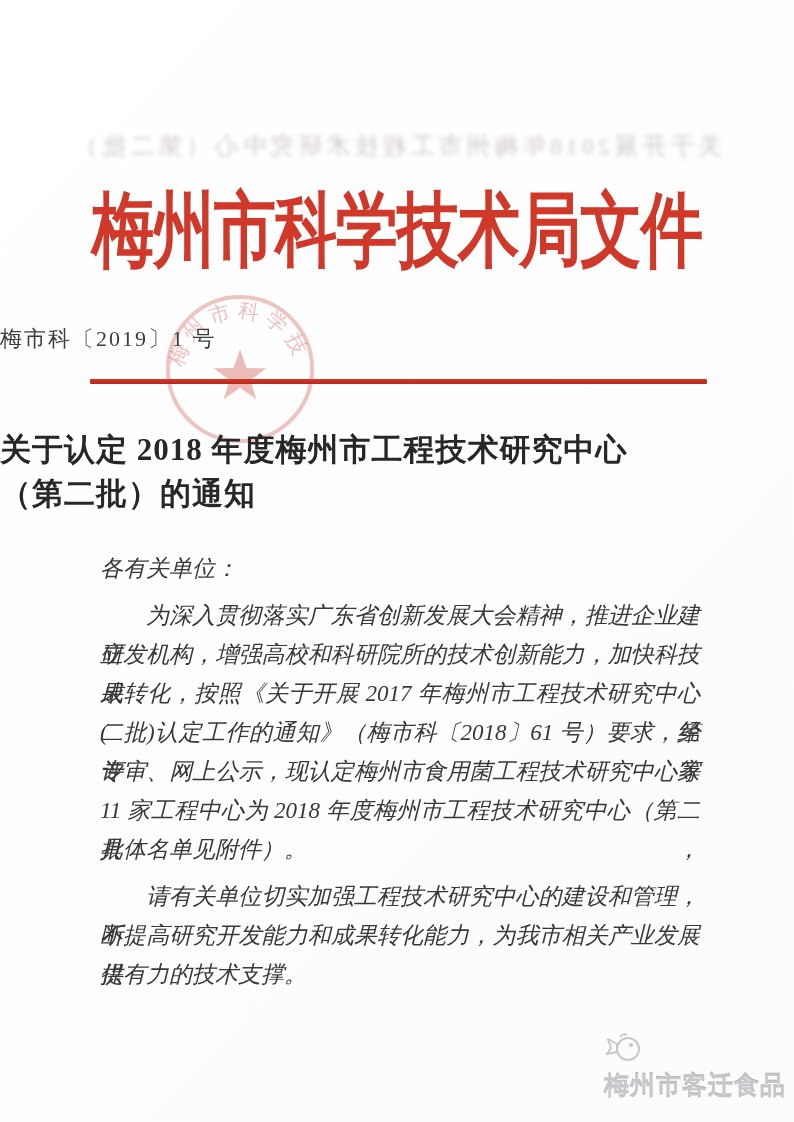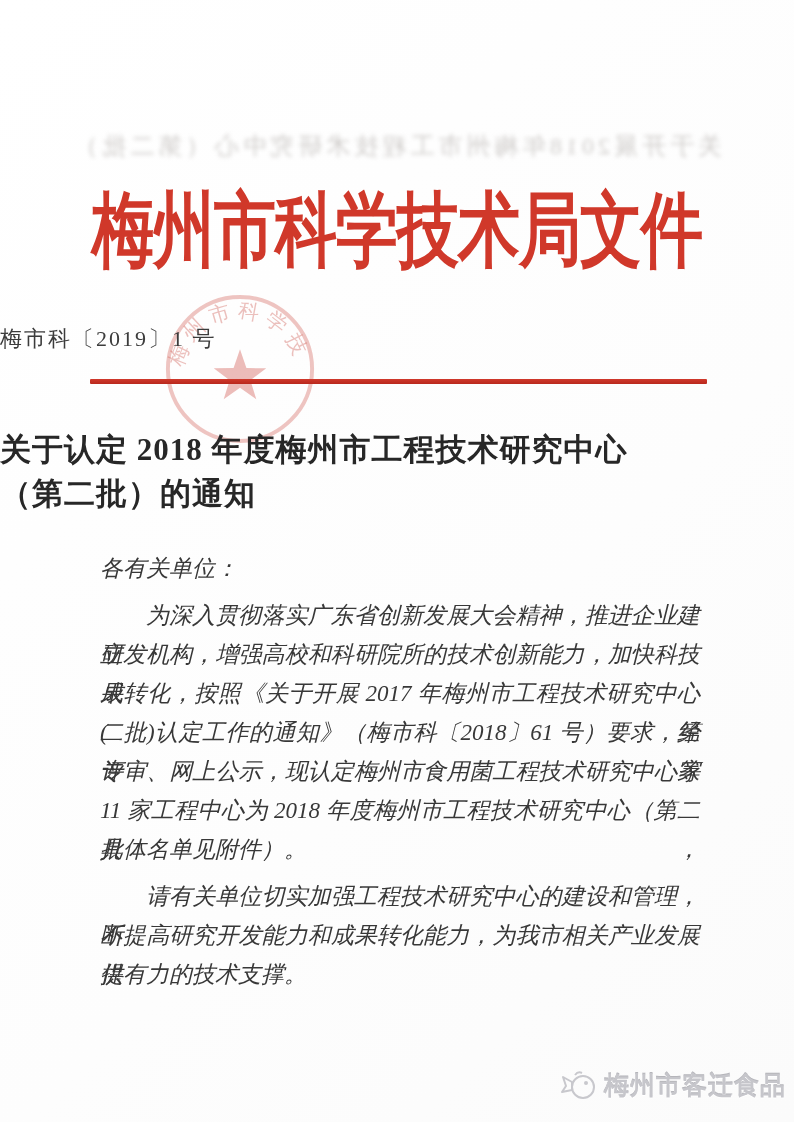--- a/index.html
+++ b/index.html
@@ -66,22 +66,23 @@
     font-style:italic;
   }
   .body-line.justify{
     white-space:normal;
     text-align:justify;text-align-last:justify;
   }
   .body-line.indent{text-indent:2em;margin-top:8px;}
   
   .watermark{
     position:absolute;right:8px;bottom:20px;
-    display:flex;align-items:flex-end;gap:5px;
+    display:flex;align-items:flex-start;gap:5px;
     color:#c3c3c8;
+    flex-direction:column;
   }
   .watermark-label{
     font-size:25px;font-weight:700;letter-spacing:1px;
     color:#c6c6cb;
     text-shadow:0 1px 0 #ffffff, 0 -1px 0 #b5b5ba;
   }
   .watermark-logo{width:40px;height:34px;}
 </style>
 </head>
 <body>

